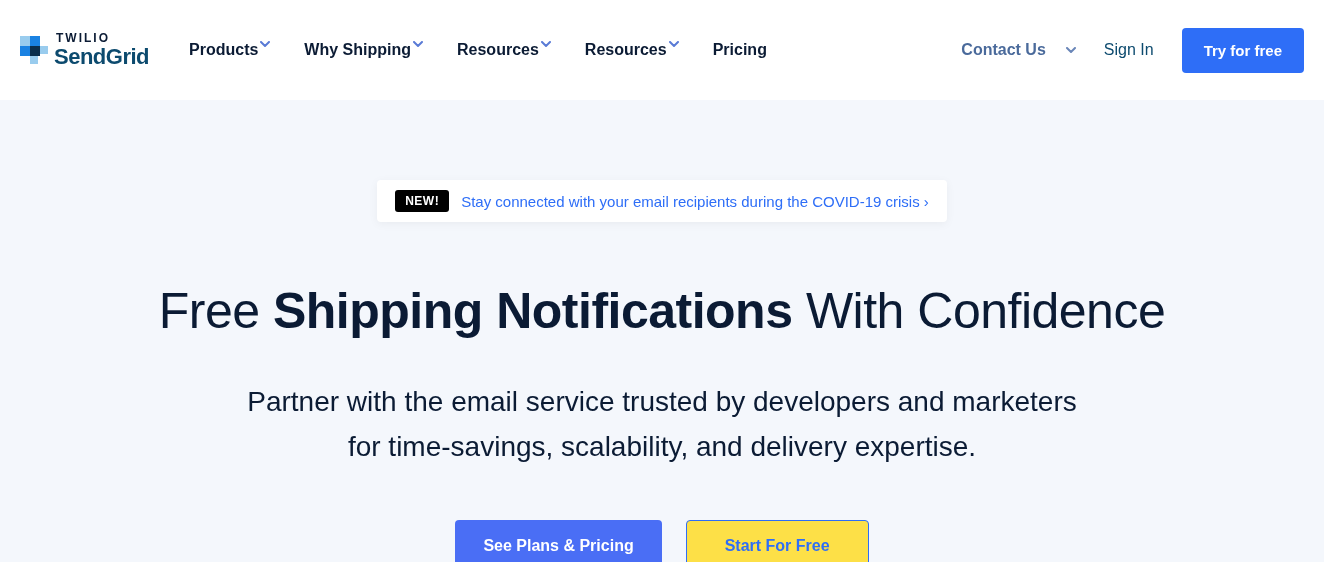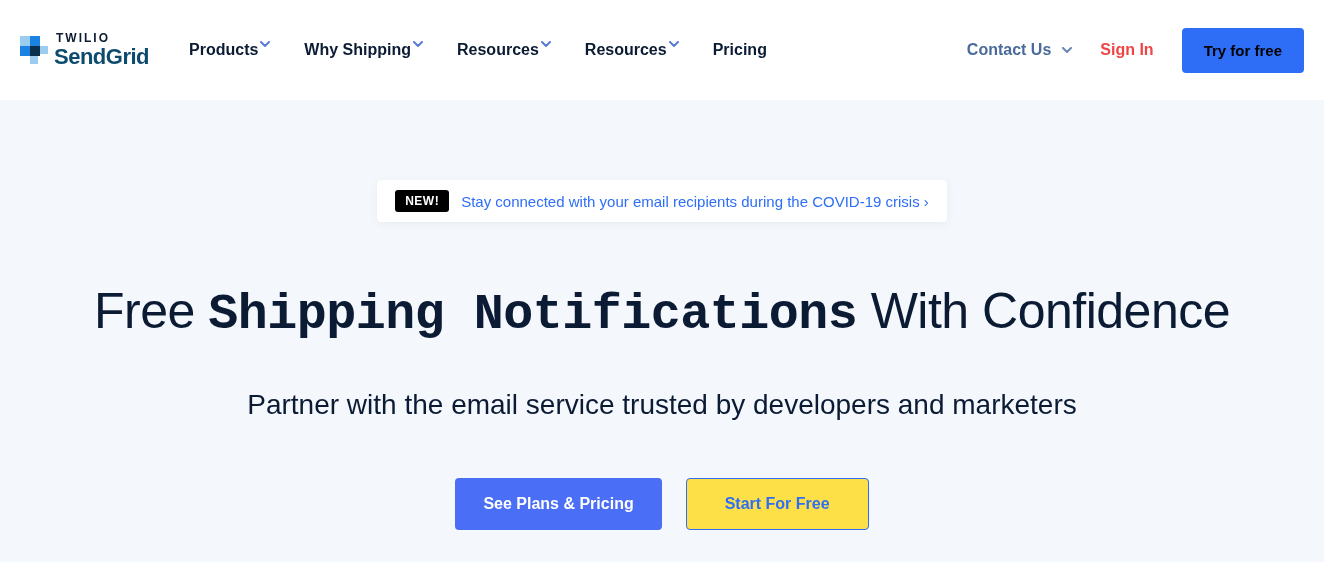--- a/index.html
+++ b/index.html
@@ -15,29 +15,29 @@
 .sq5 { width: 8px; height: 8px; background: #99ccee; left: 20px; top: 10px; }
 .sq6 { width: 8px; height: 8px; background: #99ccee; left: 10px; top: 20px; }
 .logo-text { display: flex; flex-direction: column; line-height: 1; }
 .logo-tag { font-size: 12px; letter-spacing: 2px; color: #0b1b34; font-weight: 600; margin-bottom: 2px; margin-left: 2px; }
 .logo-name { font-size: 22px; font-weight: 700; color: #0c4a6e; letter-spacing: -0.5px; }
 .nav { display: flex; gap: 34px; align-items: center; }
 .nav-item { display: flex; align-items: flex-start; gap: 2px; font-size: 16px; font-weight: 700; color: #0b1b34; cursor: pointer; }
 .chevron { display: inline-block; }
 .chevron svg { display: block; }
 .right-nav { margin-left: auto; display: flex; align-items: center; gap: 28px; }
-.contact { display: flex; align-items: center; gap: 11px; font-size: 16px; font-weight: 700; color: #4a6a9b; cursor: pointer; }
-.signin { font-size: 16px; font-weight: 700; color: #ef4444; cursor: pointer; }
-.try-btn { background: #2e6ef7; color: #000000; font-size: 15px; font-weight: 700; padding: 14px 22px; border-radius: 4px; cursor: pointer; border: none; }
+.contact { display: flex; align-items: center; gap: 20px; font-size: 16px; font-weight: 700; color: #4a6a9b; cursor: pointer; }
+.signin { font-size: 16px; font-weight: 400; color: #0c4a6e; cursor: pointer; }
+.try-btn { background: #2e6ef7; color: #ffffff; font-size: 15px; font-weight: 700; padding: 14px 22px; border-radius: 4px; cursor: pointer; border: none; }
 .hero { background: #f4f7fc; padding: 80px 20px 60px; text-align: center; min-height: 462px; }
 .banner { display: inline-flex; align-items: center; gap: 12px; background: #fff; border-radius: 4px; padding: 10px 18px; box-shadow: 0 2px 10px rgba(0,0,0,0.05); margin-bottom: 60px; }
 .banner-tag { background: #000000; color: #fff; font-size: 12px; font-weight: 700; padding: 4px 10px; border-radius: 3px; letter-spacing: 0.5px; }
 .banner-text { color: #2e6ef7; font-size: 15px; cursor: pointer; }
 .headline { font-size: 50px; font-weight: 300; color: #0b1b34; letter-spacing: -0.5px; margin-bottom: 40px; }
-.headline .bold { font-weight: 800; font-family: Liberation Mono, monospace; }
+.headline .bold { font-weight: 800; }
 .subhead { font-size: 28px; color: #0b1b34; line-height: 1.6; margin-bottom: 50px; font-weight: 400; }
 .cta-row { display: flex; justify-content: center; gap: 24px; }
 .btn-primary { background: #4a6ef5; color: #fff; font-size: 16px; font-weight: 700; padding: 16px 28px; border: none; border-radius: 4px; cursor: pointer; }
 .btn-secondary { background: #fde047; color: #2e6ef7; font-size: 16px; font-weight: 700; padding: 16px 38px; border: 1px solid #2e6ef7; border-radius: 4px; cursor: pointer; }
 </style>
 </head>
 <body>
 
 <header class="header">
   <div class="logo-wrap">
@@ -108,18 +108,19 @@
 <section class="hero">
   <div class="banner">
     <span class="banner-tag">NEW!</span>
     <span class="banner-text">Stay connected with your email recipients during the COVID-19 crisis ›</span>
   </div>
   <h1 class="headline">
     <span>Free </span><span class="bold">Shipping Notifications</span><span> With Confidence</span>
   </h1>
   <p class="subhead">
     <span>Partner with the email service trusted by developers and marketers</span><br>
+    <span>for time-savings, scalability, and delivery expertise.</span>
   </p>
   <div class="cta-row">
     <button class="btn-primary">See Plans &amp; Pricing</button>
     <button class="btn-secondary">Start For Free</button>
   </div>
 </section>
 
 </body></html>

